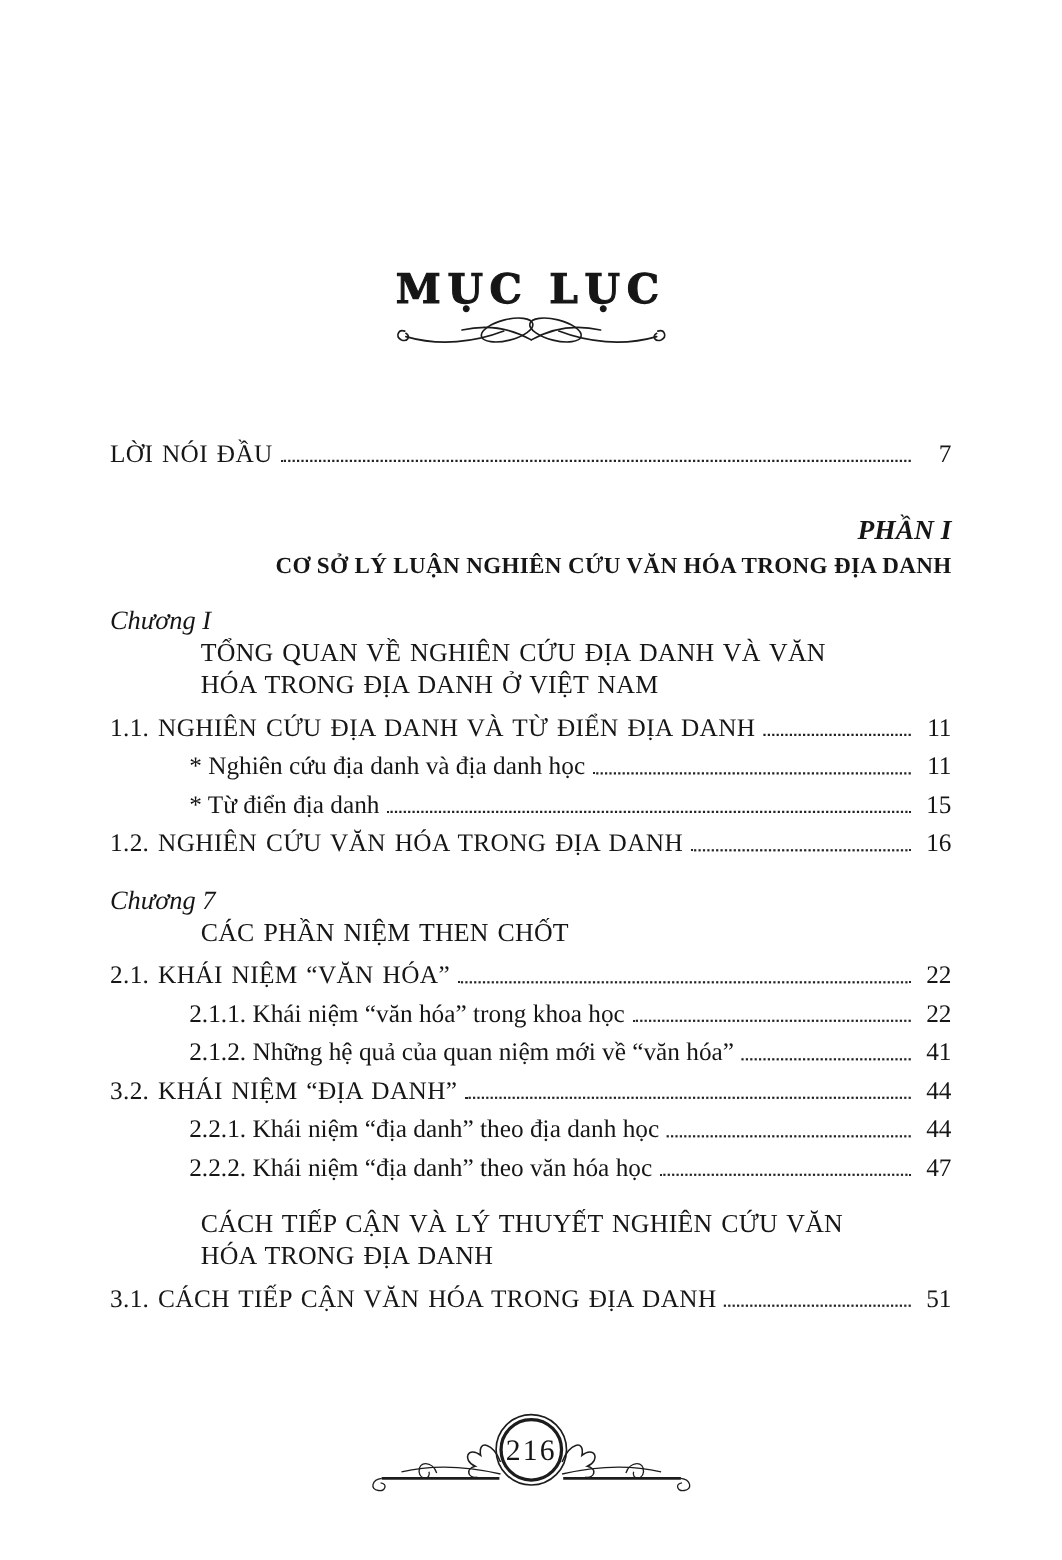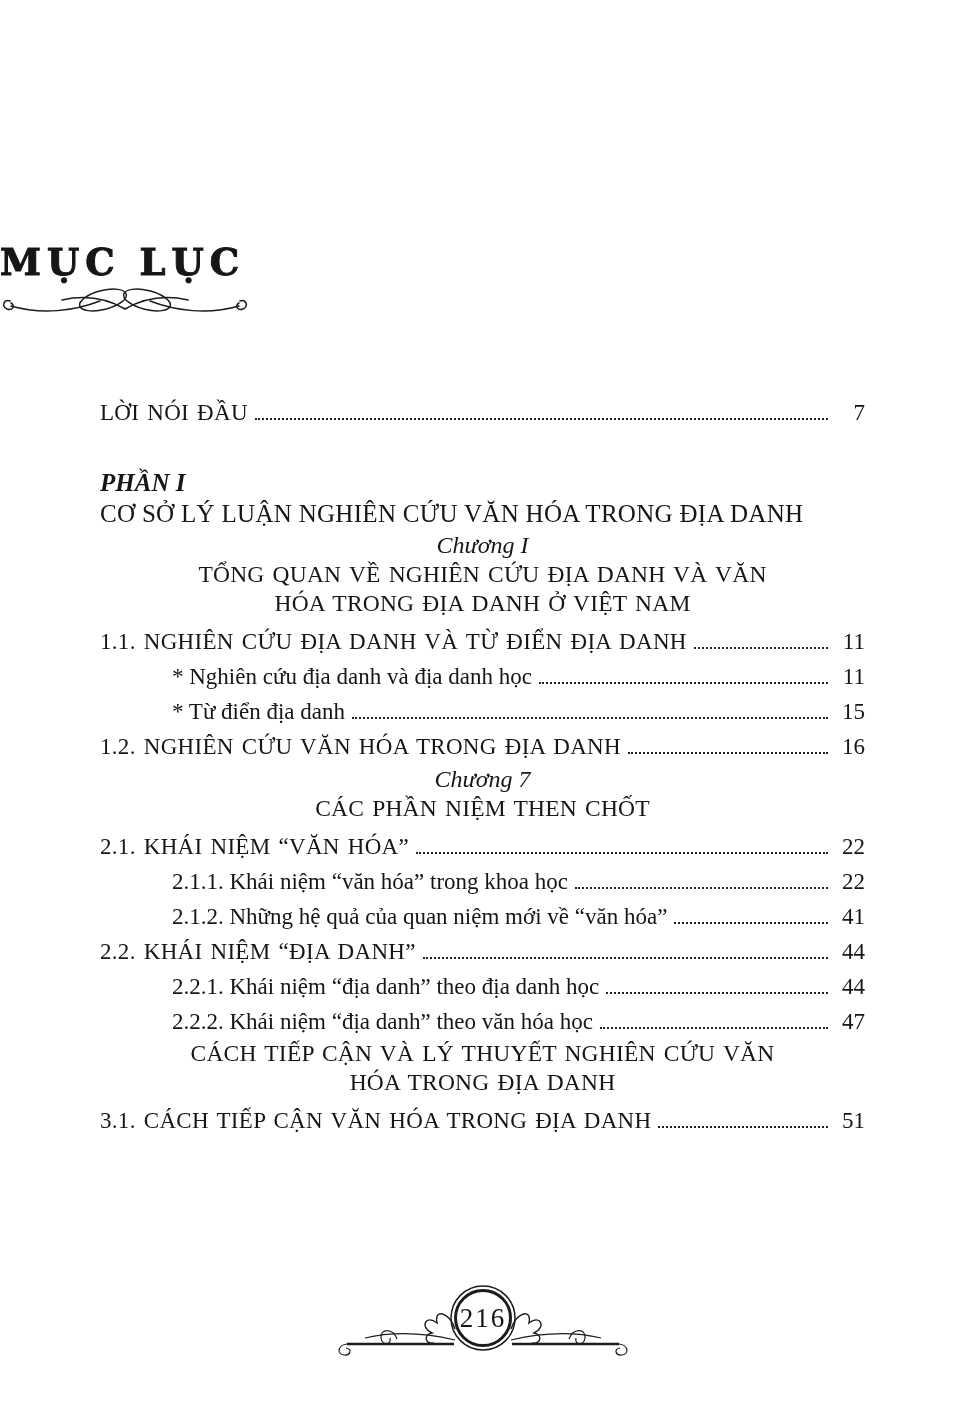--- a/index.html
+++ b/index.html
@@ -9,21 +9,21 @@
     font-family: "Liberation Serif", serif;
     color: #161616;
     overflow: hidden;
   }
   .page {
     position: relative;
     width: 965px; height: 1418px;
     background: #ffffff;
     overflow: hidden;
   }
-  .toc-header { padding-top: 240px; text-align: left; }
+  .toc-header { padding-top: 240px; text-align: center; }
   .toc-title {
     font-family: "DejaVu Serif", serif;
     font-size: 37px;
     font-weight: 800;
     letter-spacing: 6px;
     line-height: 44px;
     -webkit-text-stroke: 1px #161616;
   }
   .title-flourish { margin-top: 1px; line-height: 0; }
 
@@ -43,25 +43,25 @@
   .entry.lvl1 .entry-label { word-spacing: 2px; letter-spacing: 0.3px; }
   .entry.lvl2 { padding-left: 72px; }
   .dots {
     flex: 1 1 auto;
     border-bottom: 2.5px dotted #222222;
     margin: 0 3px 6px 7px;
     min-width: 20px;
   }
   .entry-page { min-width: 34px; text-align: right; flex: 0 0 auto; }
 
-  .part { margin-top: 38px; text-align: left; }
+  .part { margin-top: 38px; text-align: right; }
   .part-kicker { font-size: 25px; font-weight: bold; font-style: italic; line-height: 30px; }
-  .part-title  { font-size: 25px; font-weight: normal; line-height: 32px; letter-spacing: 0.3px; }
-
-  .chapter { margin-bottom: 6px; text-align: center; }
+  .part-title  { font-size: 21px; font-weight: bold; line-height: 32px; letter-spacing: 0.3px; }
+
+  .chapter { margin-top: 20px; margin-bottom: 6px; text-align: left; }
   .chapter-kicker { font-size: 24px; font-style: italic; line-height: 30px; }
   .chapter-title {
     font-size: 23.5px;
     line-height: 29px;
     max-width: 600px;
     margin: 0 auto;
     word-spacing: 2px;
     letter-spacing: 0.2px;
   }
 
@@ -144,21 +144,21 @@
           <span class="entry-label">2.1.1. Khái niệm “văn hóa” trong khoa học</span>
           <span class="dots"></span>
           <span class="entry-page">22</span>
         </div>
         <div class="entry lvl2">
           <span class="entry-label">2.1.2. Những hệ quả của quan niệm mới về “văn hóa”</span>
           <span class="dots"></span>
           <span class="entry-page">41</span>
         </div>
         <div class="entry lvl1">
-          <span class="entry-label">2.2. KHÁI NIỆM “ĐỊA DANH”</span>
+          <span class="entry-label">3.2. KHÁI NIỆM “ĐỊA DANH”</span>
           <span class="dots"></span>
           <span class="entry-page">44</span>
         </div>
         <div class="entry lvl2">
           <span class="entry-label">2.2.1. Khái niệm “địa danh” theo địa danh học</span>
           <span class="dots"></span>
           <span class="entry-page">44</span>
         </div>
         <div class="entry lvl2">
           <span class="entry-label">2.2.2. Khái niệm “địa danh” theo văn hóa học</span>

